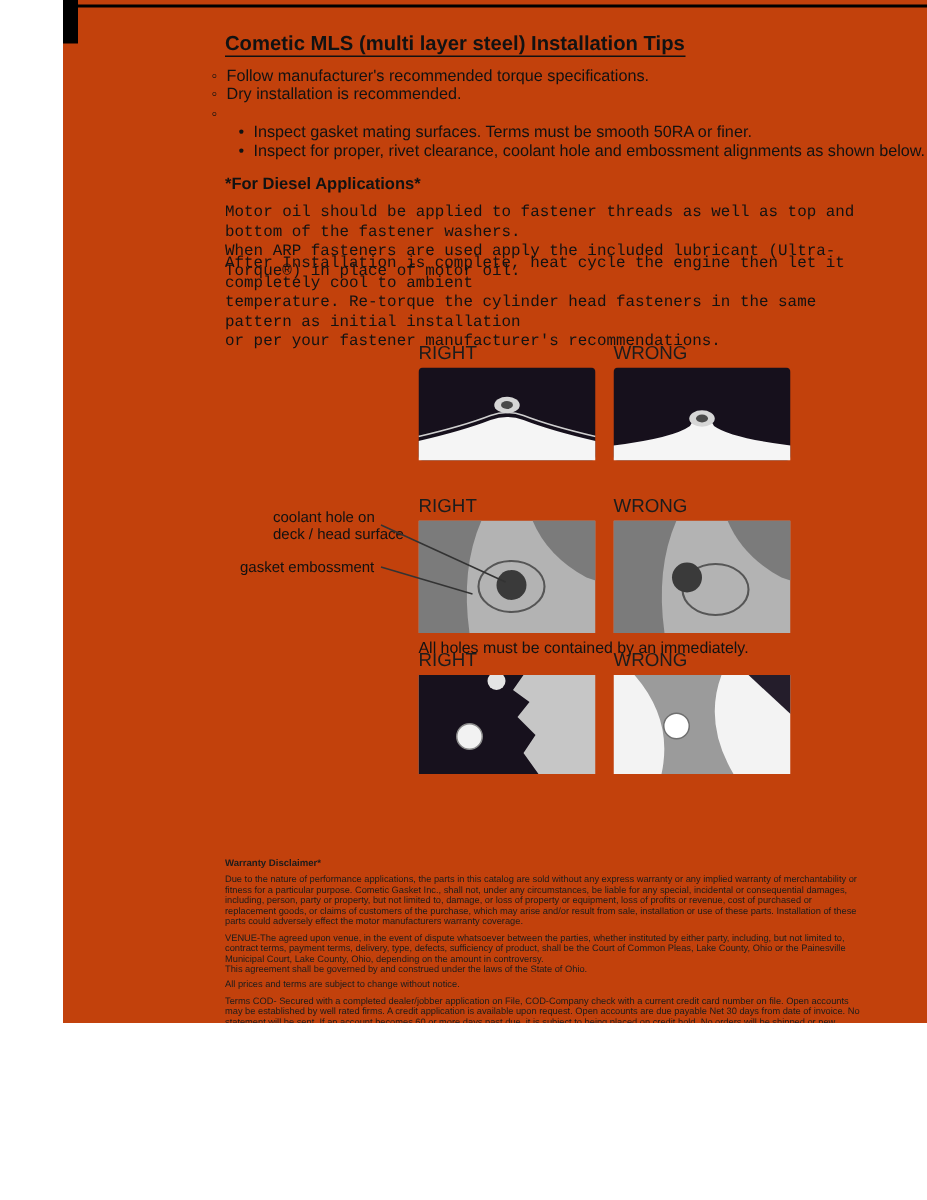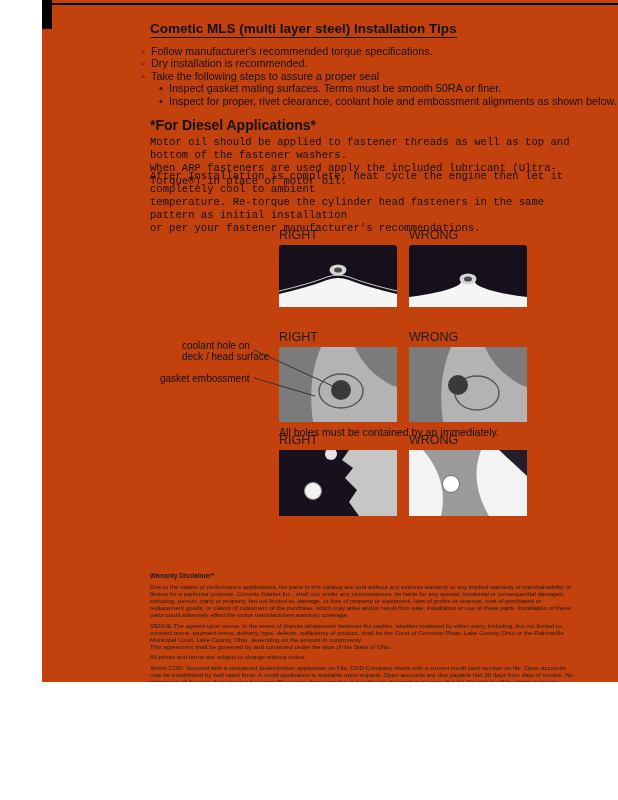--- a/index.html
+++ b/index.html
@@ -11,21 +11,21 @@
   .corner-bar { position:absolute; left:0; top:0; width:10px; height:29px; background:#000; }
 
   .title { position:absolute; left:108px; top:21px; font-size:13.5px; font-weight:bold;
            display:inline-block; border-bottom:1.5px solid #111; padding-bottom:1px; }
 
   .bullets { position:absolute; left:99px; top:45px; font-size:10.8px; line-height:12.4px; }
   .bullet { display:flex; }
   .bullet .mk { width:10px; flex:none; }
   .bullet.sub { margin-left:18px; }
 
-  .h2 { position:absolute; left:108px; font-size:14px; font-weight:bold; }
+  .h2 { position:absolute; left:108px; font-size:11px; font-weight:bold; }
   .para { position:absolute; left:108px; font-size:10.6px; line-height:13px; width:440px;font-family:Liberation Mono, monospace; }
   .pre { white-space:pre-line; }
 
   .diag-row { position:absolute; left:237px; width:248px; }
   .labels { display:flex; gap:12px; font-size:12.5px; color:#1c1c1c; margin-bottom:3px; }
   .labels span { width:118px; text-align:left; }
   .imgs { display:flex; gap:12px; }
   .imgs svg { display:block; }
   .caption { font-size:10.6px; margin-top:4px; line-height:12px; }
 
@@ -52,21 +52,20 @@
     <div class="bullet">
       <span class="mk">◦</span>
       <span>Follow manufacturer's recommended torque specifications.</span>
     </div>
     <div class="bullet">
       <span class="mk">◦</span>
       <span>Dry installation is recommended.</span>
     </div>
     <div class="bullet">
       <span class="mk">◦</span>
-      <span>Take the following steps to assure a proper seal</span>
     </div>
     <div class="bullet sub">
       <span class="mk">•</span>
       <span>Inspect gasket mating surfaces.  Terms must be smooth 50RA or finer.</span>
     </div>
     <div class="bullet sub">
       <span class="mk">•</span>
       <span>Inspect for proper, rivet clearance, coolant hole and embossment alignments as shown below.</span>
     </div>
   </div>

